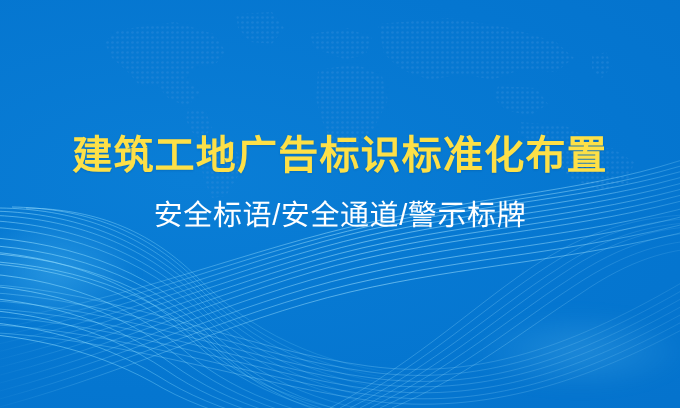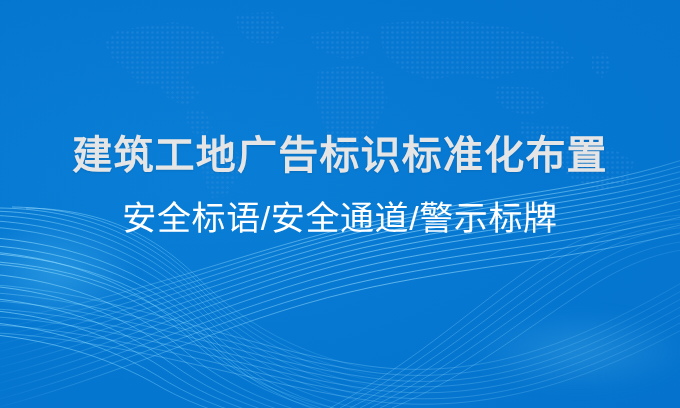--- a/index.html
+++ b/index.html
@@ -78,33 +78,33 @@
     position: absolute;
     left: 0;
     right: 0;
     top: 131px;
     text-align: center;
     z-index: 5;
   }
 
   .title {
     margin: 0;
-    color: #e5e5e5;
+    color: #fde047;
     font-size: 40px;
     font-weight: 700;
     letter-spacing: 1.2px;
     line-height: 1.22;
     text-shadow: 0 1px 2px rgba(0, 48, 95, .18);
     white-space: nowrap;
   }
 
   .subtitle {
     margin: 18px 0 0 0;
     color: #ffffff;
-    font-size: 34px;
+    font-size: 29px;
     font-weight: 400;
     letter-spacing: .6px;
     line-height: 1.2;
     white-space: nowrap;
   }
 </style>
 </head>
 <body>
 
 <div class="banner">

